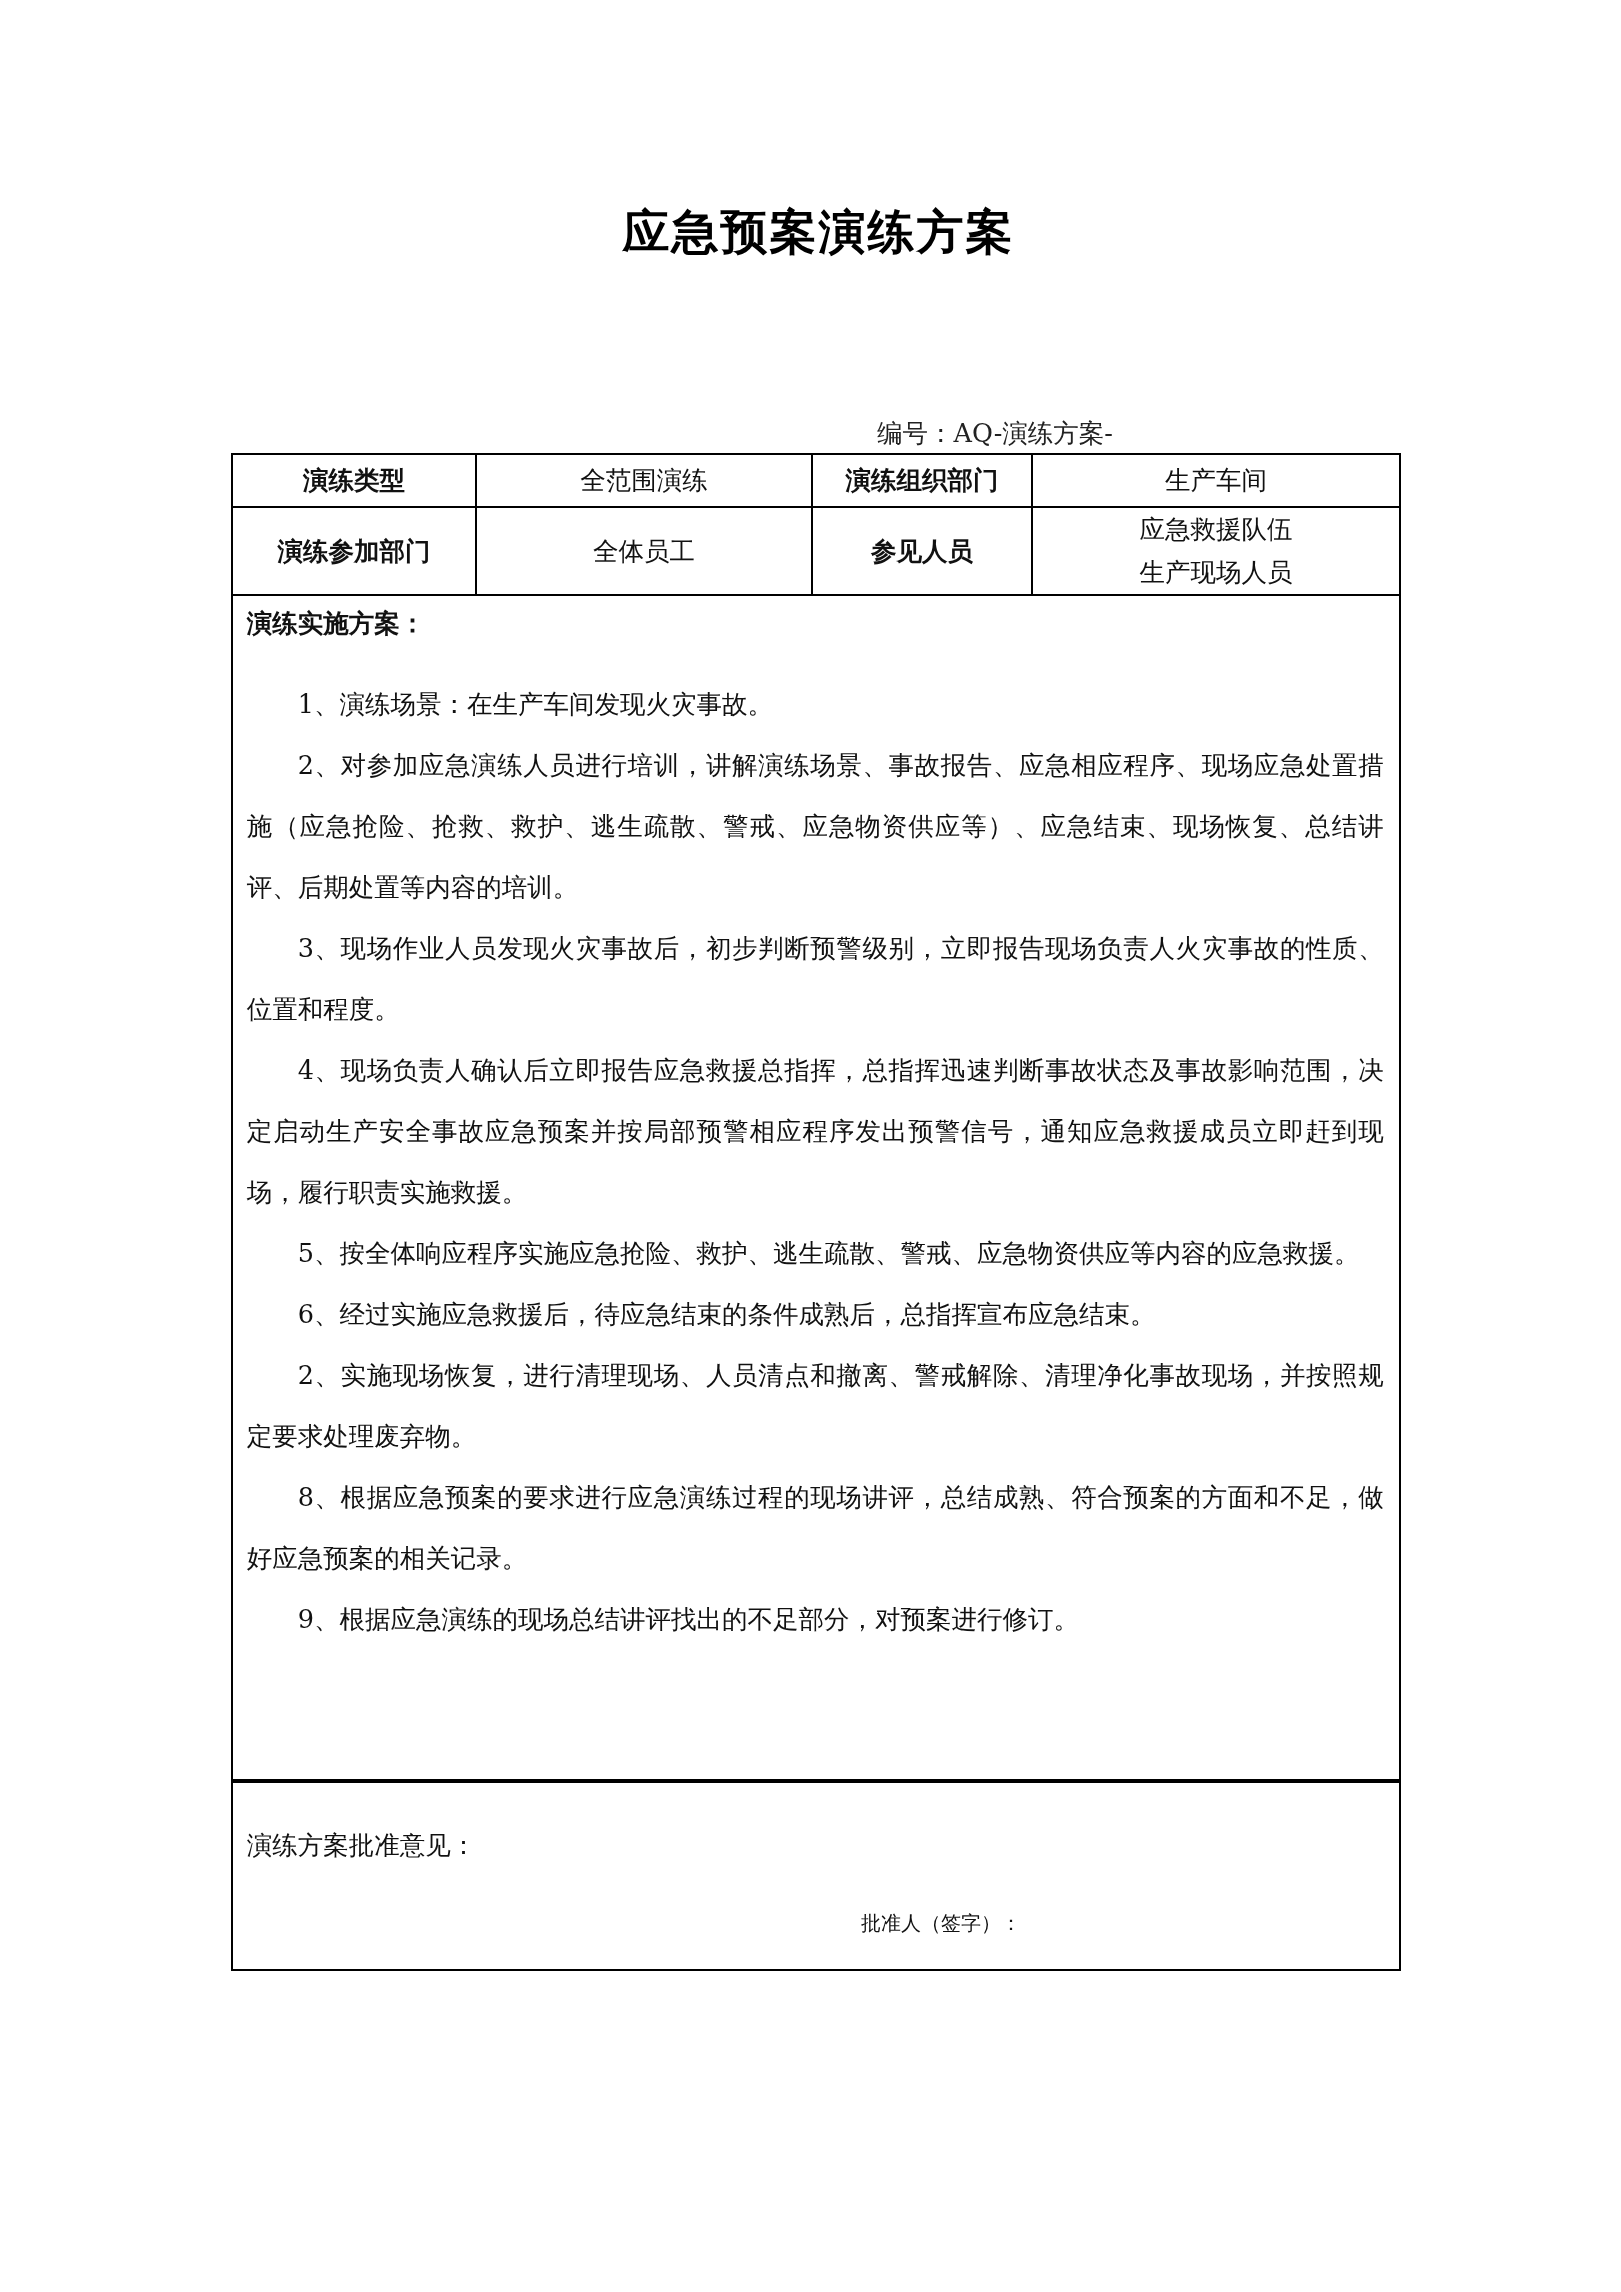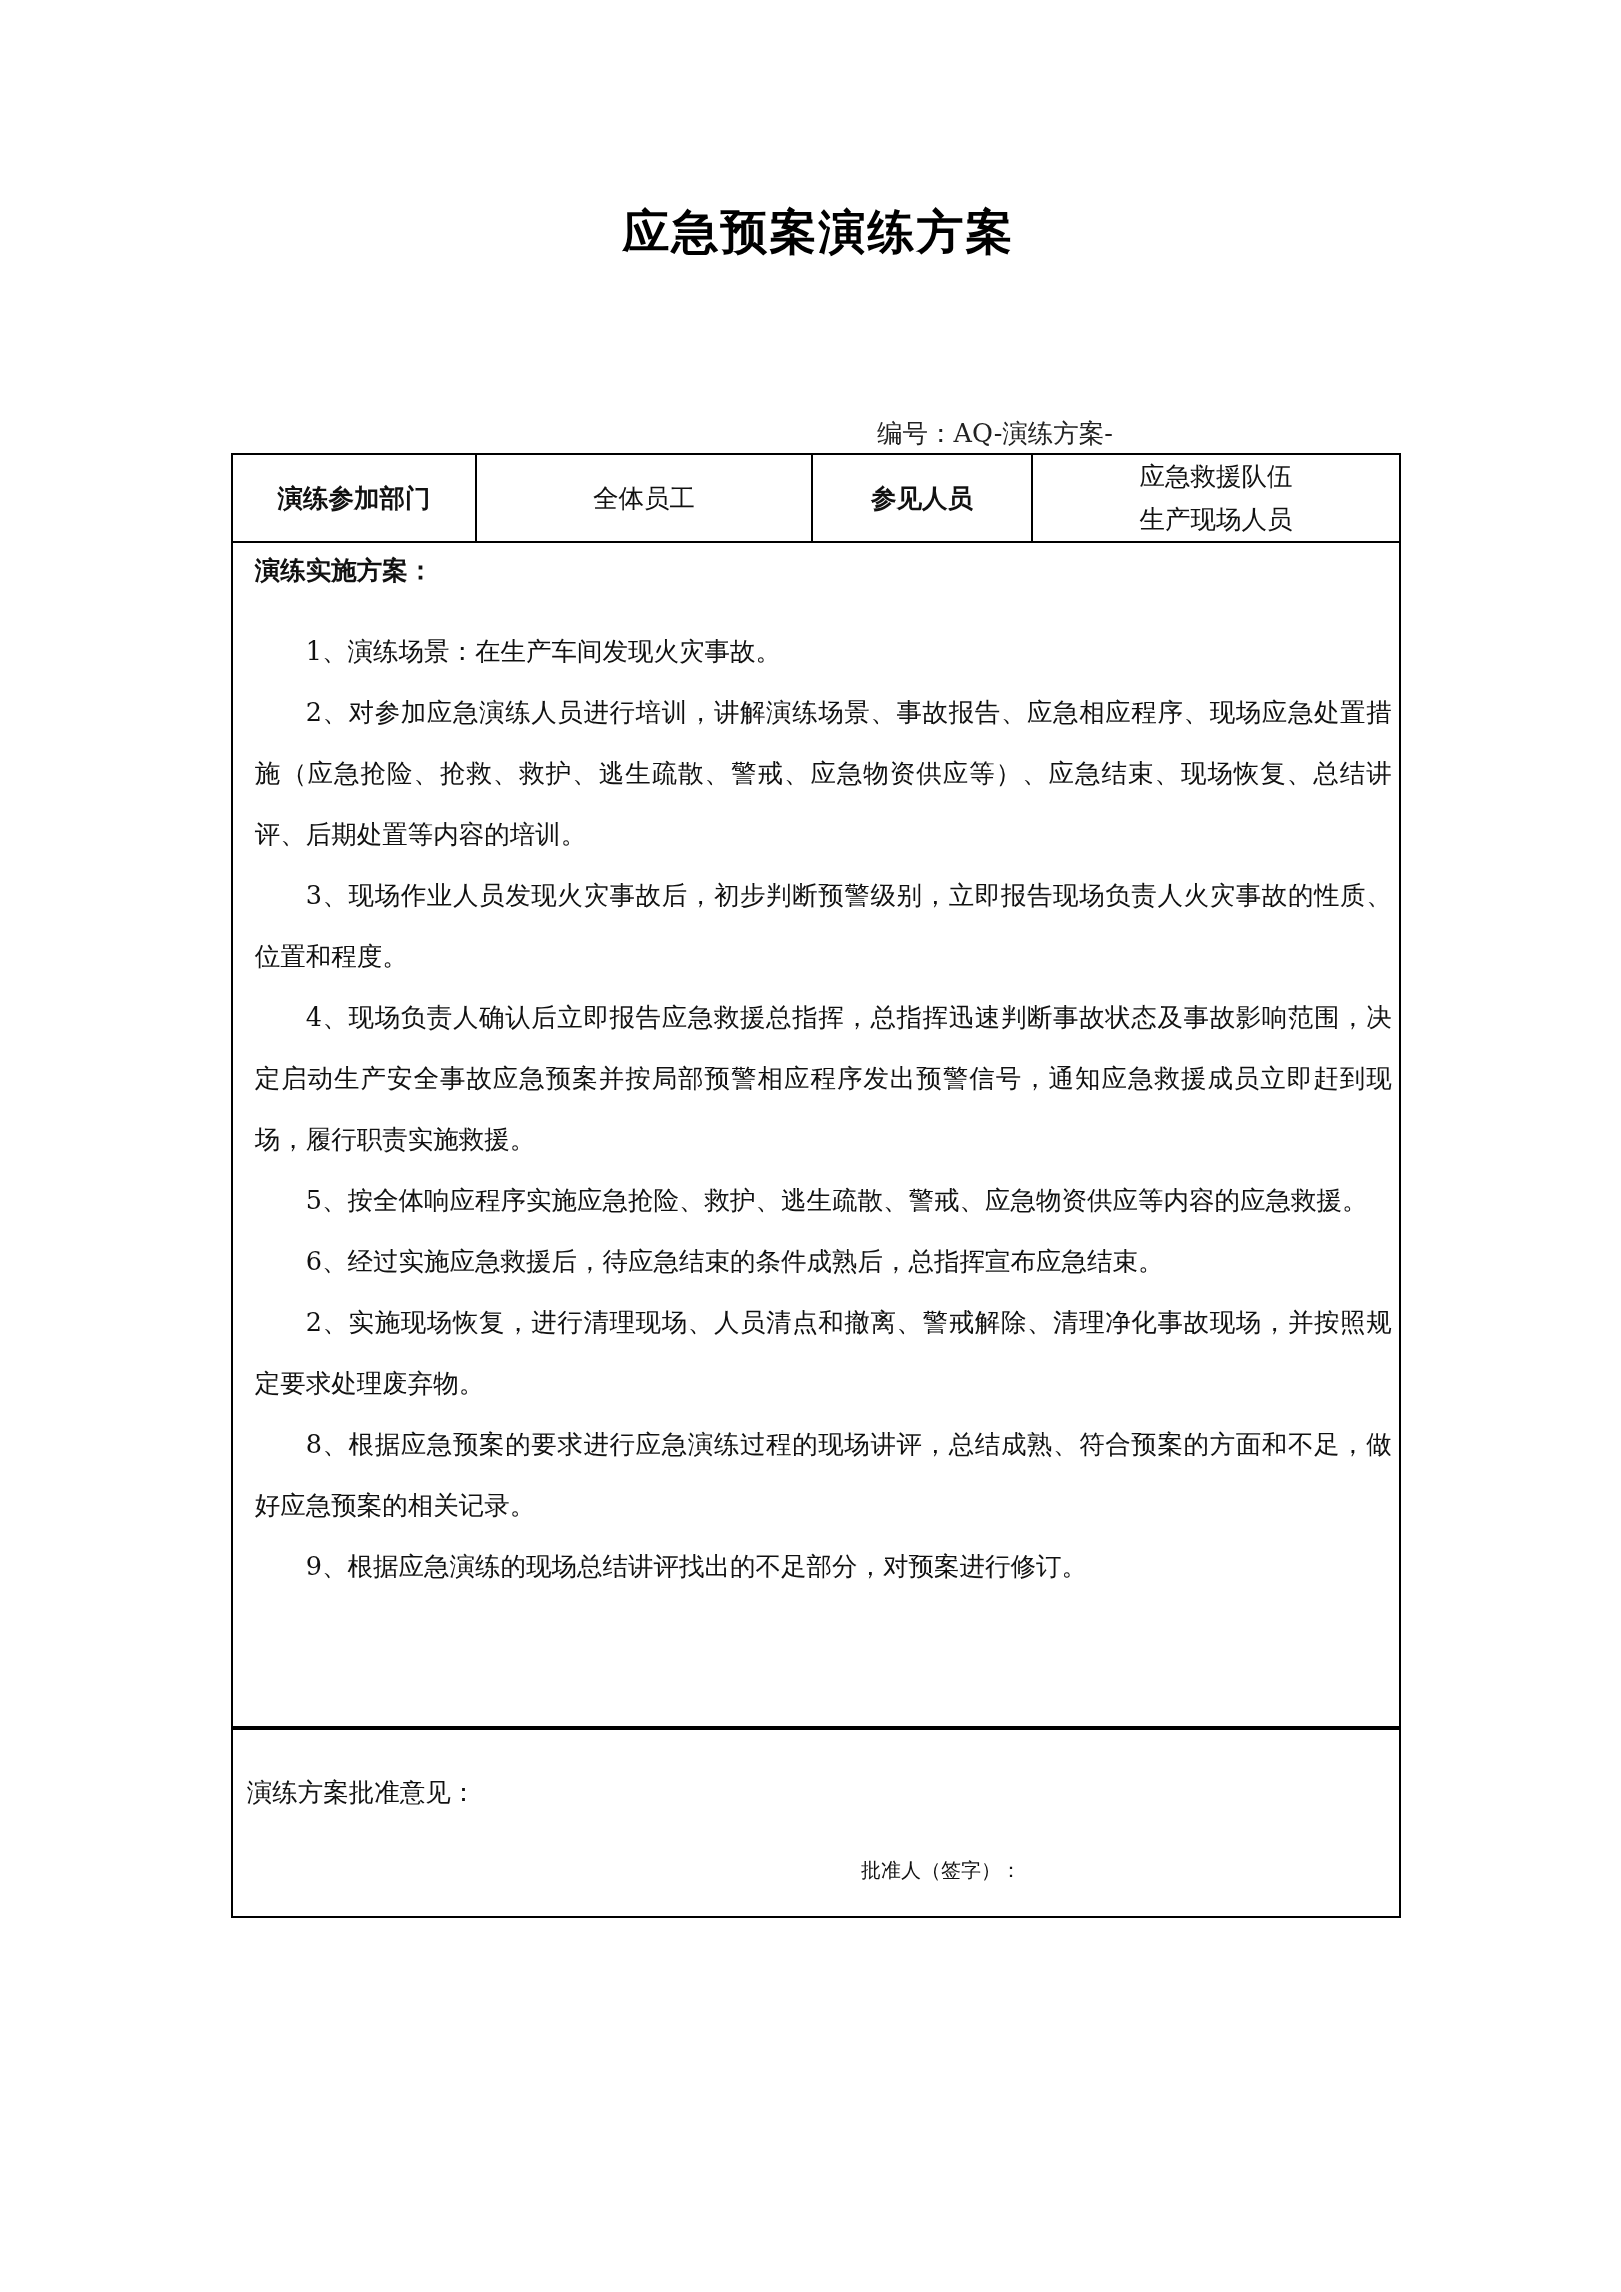--- a/index.html
+++ b/index.html
@@ -9,21 +9,21 @@
   .tbl { position:absolute; left:231px; top:453px; width:1167px; border-collapse:collapse; table-layout:fixed; }
   .tbl td { border:2px solid #000; text-align:center; vertical-align:middle; font-size:25.5px; padding:0; }
   .tbl td.lbl { font-family:"DejaVu Sans","Liberation Sans",sans-serif; font-weight:bold; font-size:25.5px; }
   .tbl tr.r1 td { border-top:4.9px solid #000; border-bottom:4.9px solid #000; height:47px; }
   .tbl tr.r2 td { height:51px; }
   .tbl tr.r3 td { height:83px; line-height:43px; }
   .tbl tr.r4 td { height:56px; }
   .tbl td.edge-l { border-left:2.9px solid #000; }
   .tbl td.edge-r { border-right:2.9px solid #000; }
   .body-cell { text-align:left !important; vertical-align:top !important; border-left:2.9px solid #000 !important; border-right:2.9px solid #000 !important; }
-  .plan { height:1183px; position:relative;margin-left:8px; }
+  .plan { height:1183px; position:relative; }
   .plan-head { position:absolute; left:13.7px; top:9.8px; font-family:"DejaVu Sans","Liberation Sans",sans-serif; font-weight:bold; font-size:25.5px; }
   .plan-body { position:absolute; left:13.7px; top:78px; width:1137px; font-size:25.5px; line-height:61px; text-align:justify; }
   .plan-body p { margin:0; text-indent:51px; }
   .approve-row td { border-top:4.9px solid #000 !important; height:186px; }
   .approve { position:relative; height:186px; }
   .approve-head { position:absolute; left:13.7px; top:9.8px; font-size:25.5px;margin-top:35px; }
   .approve-sign { position:absolute; left:628px; top:127px; font-size:20px; }
 </style>
 </head>
 <body>
@@ -32,20 +32,26 @@
 <div class="docno">编号：AQ-演练方案-</div>
 
 <table class="tbl">
   <colgroup>
     <col style="width:244px">
       <col style="width:336px">
       <col style="width:220px">
       <col style="width:368px">
   </colgroup>
   <tbody>
+  <tr class="r2">
+    <td class="lbl edge-l">演练类型</td>
+    <td>全范围演练</td>
+    <td class="lbl">演练组织部门</td>
+    <td class="edge-r">生产车间</td>
+  </tr>
   <tr class="r3">
     <td class="lbl edge-l">演练参加部门</td>
     <td>全体员工</td>
     <td class="lbl">参见人员</td>
     <td class="edge-r">
       <div>应急救援队伍</div>
       <div>生产现场人员</div>
     </td>
   </tr>
   <tr>

